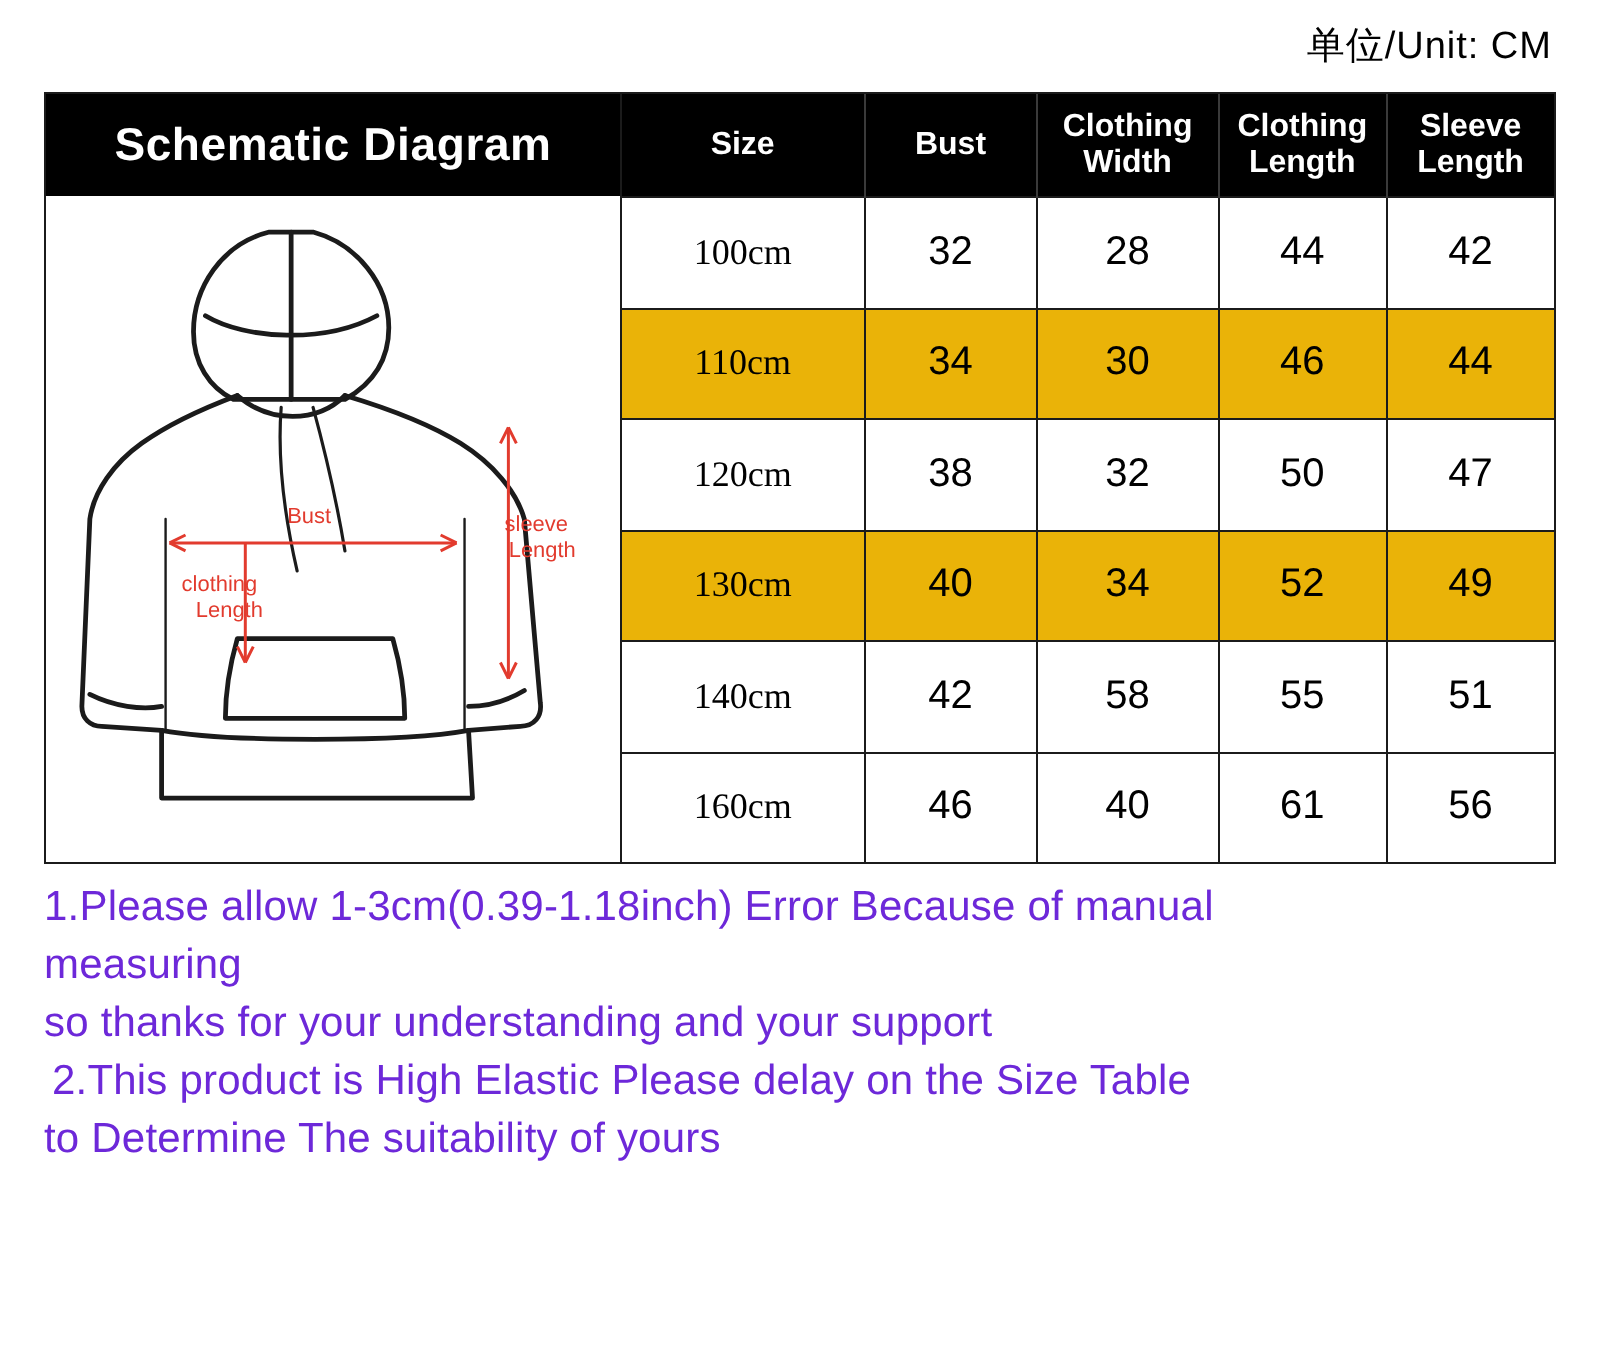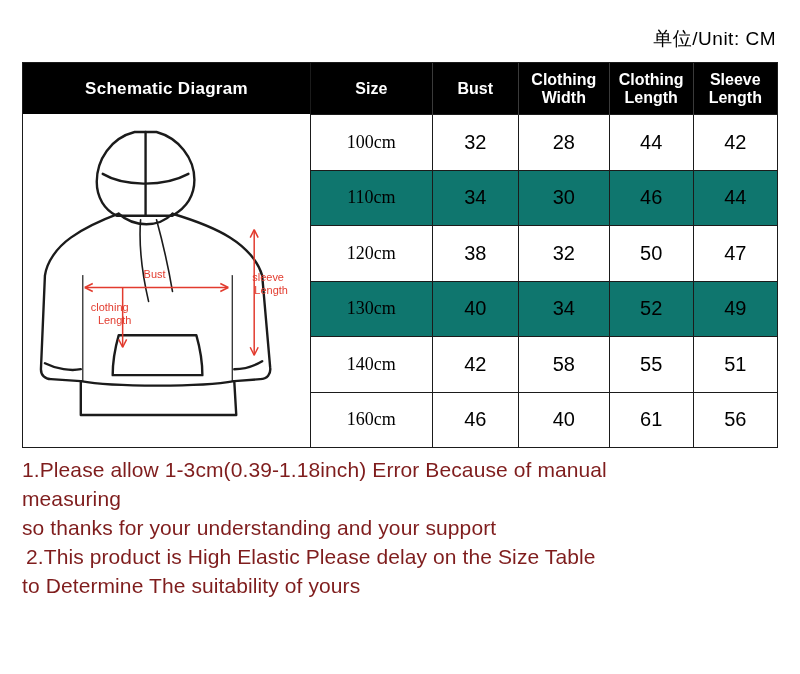--- a/index.html
+++ b/index.html
@@ -13,21 +13,21 @@
     font-family: "Liberation Sans", sans-serif;
     color: #000000;
     position: relative;
     overflow: hidden;
   }
   .page {
     width: 800px;
     height: 674px;
     position: relative;
     box-sizing: border-box;
-    padding: 16px 22px;
+    padding: 0 22px;
   }
   .unit-row {
     height: 46px;
     display: flex;
     align-items: center;
     justify-content: flex-end;
     padding-right: 2px;
   }
   .unit-text {
     font-size: 19px;
@@ -48,21 +48,21 @@
     display: flex;
     flex-direction: column;
   }
   .schematic-head {
     background: #000000;
     color: #ffffff;
     height: 51px;
     display: flex;
     align-items: center;
     justify-content: center;
-    font-size: 17px;
+    font-size: 23px;
     font-weight: bold;
     letter-spacing: 0.3px;
   }
   .schematic-body {
     flex: 1;
     position: relative;
     background: #ffffff;
   }
   .schematic-body svg {
     display: block;
@@ -91,36 +91,36 @@
   table.sizes th:last-child { border-right: none; }
   table.sizes td {
     height: 54.5px;
     text-align: center;
     font-size: 20px;
     border-right: 1px solid #1b1b1b;
     border-top: 1px solid #1b1b1b;
     padding: 0 2px;
   }
   table.sizes td:last-child { border-right: none; }
-  table.sizes tr.alt td { background: #0f766e; }
+  table.sizes tr.alt td { background: #eab308; }
   table.sizes td.sizecell { font-size: 18px; font-family: Liberation Serif, serif; }
   
   col.c-size  { width: 26.0%; }
   col.c-bust  { width: 18.5%; }
   col.c-shoul { width: 19.5%; }
   col.c-cloth { width: 18.0%; }
   col.c-sleev { width: 18.0%; }
 
   
   .notes {
     width: 756px;
     padding-top: 8px;
     font-size: 21px;
     line-height: 1.38;
-    color: #7f1d1d;
+    color: #6d28d9;
     letter-spacing: 0.1px;
   }
   .notes p { margin: 0; }
   .notes .indent { padding-left: 4px; }
   .sch-label {
     font-family: "Liberation Sans", sans-serif;
     font-size: 11px;
     fill: #e23b2e;
   }
 </style>

